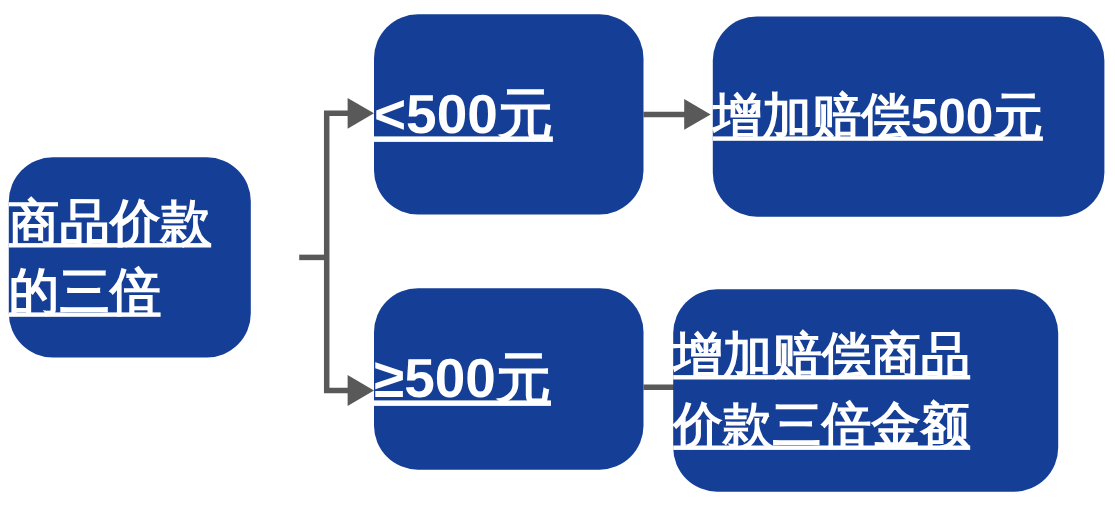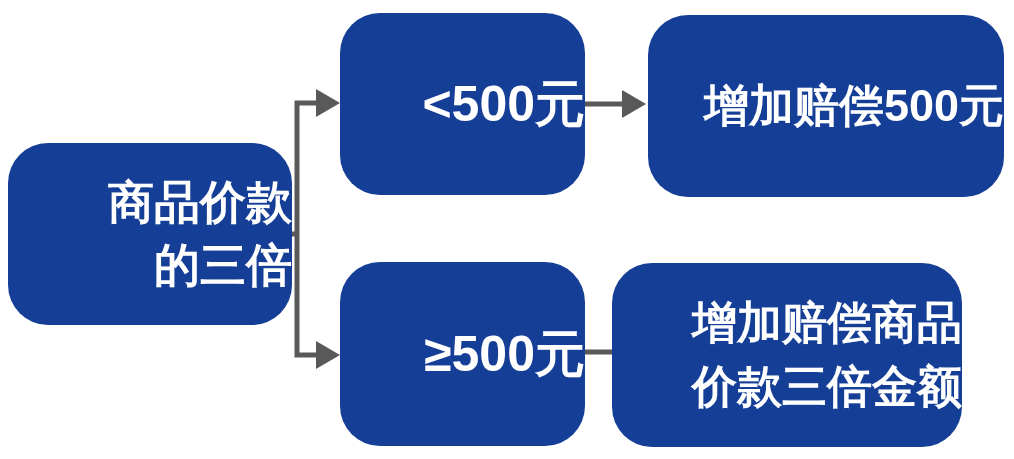--- a/index.html
+++ b/index.html
@@ -19,37 +19,38 @@
     width:1014px;height:459px;
     color:var(--connector,#595959);
   }
   .node{
     position:absolute;
     background:var(--box-fill,#153E96);
     color:var(--text,#ffffff);
     border-radius:40px;
     display:flex;
     flex-direction:column;
-    align-items:flex-end;
+    align-items:flex-start;
     justify-content:center;
     text-align:center;
     font-weight:bold;
     box-sizing:border-box;
+    text-decoration:underline;
   }
   .node span{display:block;white-space:nowrap;}
   .node-root{
-    left:8px;top:143px;width:284px;height:182px;
+    left:8px;top:143px;width:220px;height:182px;
     font-size:46px;line-height:1.37;
   }
   .node-cond-top{
     left:340px;top:13px;width:245px;height:182px;
     font-size:50px;
   }
   .node-cond-bottom{
-    left:340px;top:262px;width:245px;height:184px;
+    left:340px;top:262px;width:245px;height:165px;
     font-size:50px;
   }
   .node-res-top{
     left:648px;top:15px;width:356px;height:182px;
     font-size:45px;
   }
   .node-res-bottom{
     left:612px;top:263px;width:350px;height:184px;
     font-size:45px;line-height:1.42;
   }

